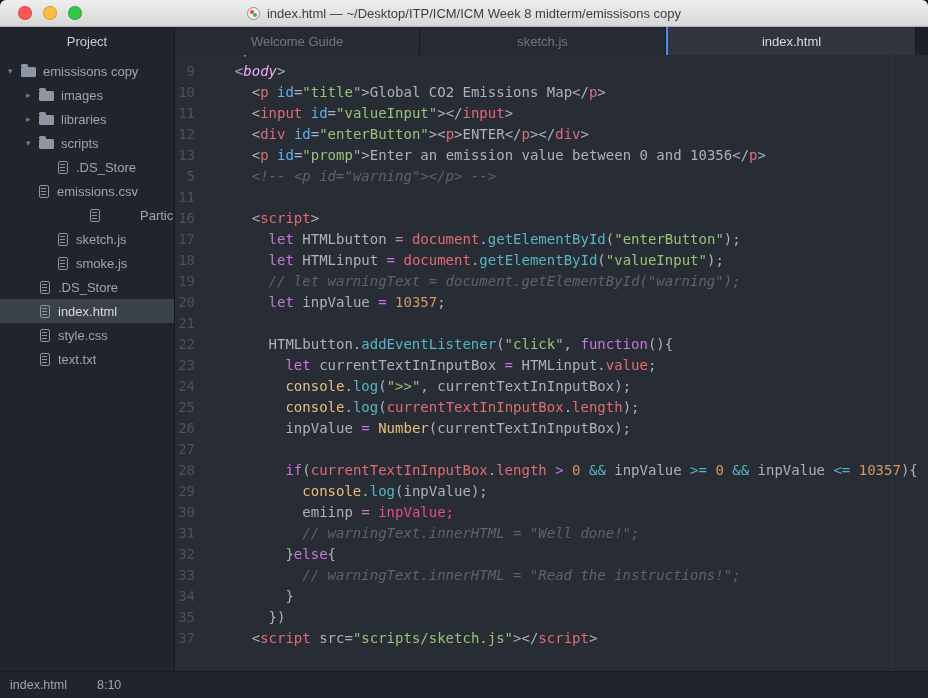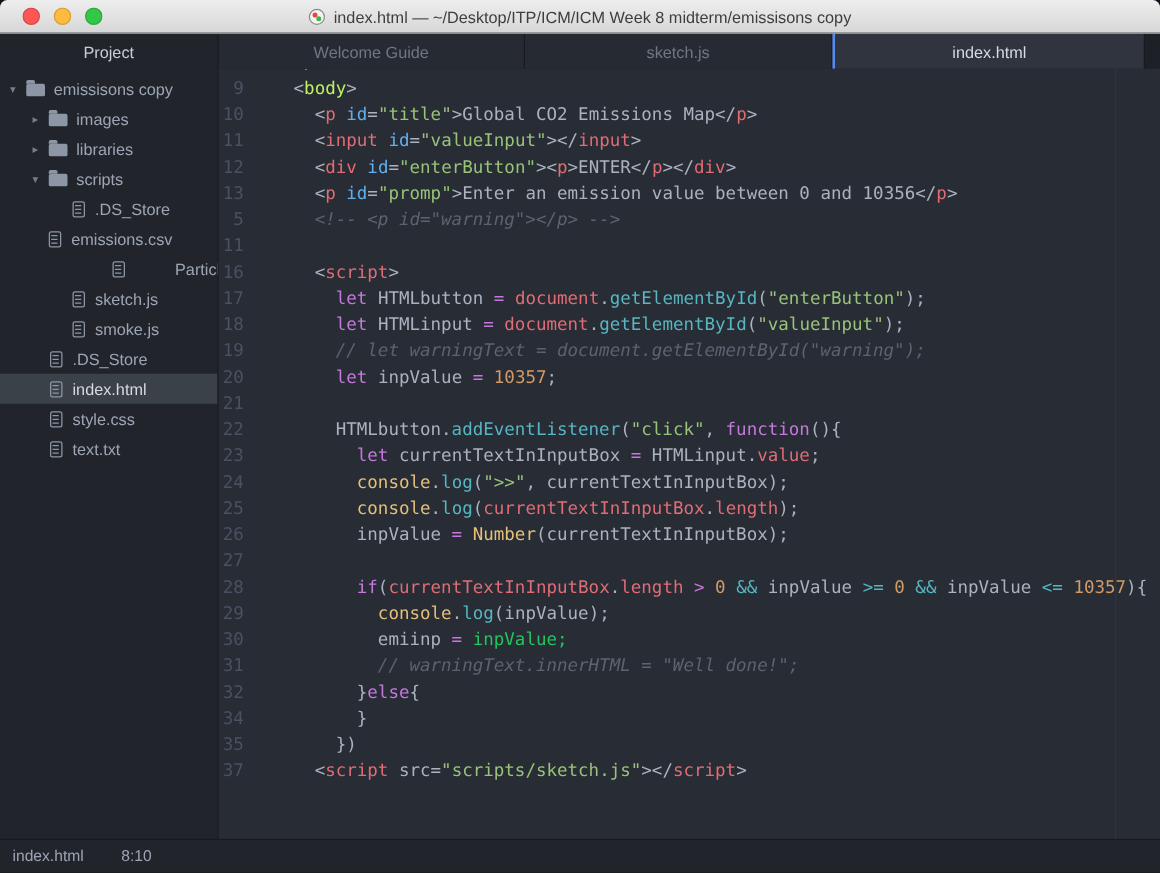--- a/index.html
+++ b/index.html
@@ -172,44 +172,45 @@
             <span class="icon-file"></span>
             <span class="tree-label">text.txt</span>
           </div>
         </div>
     </div>
 
     <div class="editor">
       <div class="wrap-guide"></div>
       <div id="code-lines">
           <div class="code-line partial"><span class="gutter-num">8</span><span class="code-text"><span class="tag-underline" style="border-bottom-color: rgb(82, 139, 255);"><span class="tok-g" style="color: rgb(171, 178, 191);">  &lt;/</span><span class="tok-r" style="color: rgb(224, 108, 117);">head</span><span class="tok-g" style="color: rgb(171, 178, 191);">&gt;</span></span></span></div>
-          <div class="code-line"><span class="gutter-num">9</span><span class="code-text"><span class="tok-g" style="color: rgb(171, 178, 191);">  &lt;</span><span class="tok-r" style="color: #bef264;">body</span><span class="tok-g" style="color: rgb(171, 178, 191);">&gt;</span></span></div>
+          <div class="code-line"><span class="gutter-num">9</span><span class="code-text"><span class="tok-g" style="color: rgb(171, 178, 191);">  &lt;</span><span class="tok-r" style="color: #f0abfc; font-style: italic;">body</span><span class="tok-g" style="color: rgb(171, 178, 191);">&gt;</span></span></div>
           <div class="code-line"><span class="gutter-num">10</span><span class="code-text"><span class="tok-g" style="color: rgb(171, 178, 191);">    &lt;</span><span class="tok-r" style="color: rgb(224, 108, 117);">p</span><span class="tok-g" style="color: rgb(171, 178, 191);"> </span><span class="tok-b" style="color: rgb(97, 175, 239);">id</span><span class="tok-g" style="color: rgb(171, 178, 191);">=</span><span class="tok-grn" style="color: rgb(152, 195, 121);">"title"</span><span class="tok-g" style="color: rgb(171, 178, 191);">&gt;Global CO2 Emissions Map&lt;/</span><span class="tok-r" style="color: rgb(224, 108, 117);">p</span><span class="tok-g" style="color: rgb(171, 178, 191);">&gt;</span></span></div>
           <div class="code-line"><span class="gutter-num">11</span><span class="code-text"><span class="tok-g" style="color: rgb(171, 178, 191);">    &lt;</span><span class="tok-r" style="color: rgb(224, 108, 117);">input</span><span class="tok-g" style="color: rgb(171, 178, 191);"> </span><span class="tok-b" style="color: rgb(97, 175, 239);">id</span><span class="tok-g" style="color: rgb(171, 178, 191);">=</span><span class="tok-grn" style="color: rgb(152, 195, 121);">"valueInput"</span><span class="tok-g" style="color: rgb(171, 178, 191);">&gt;&lt;/</span><span class="tok-r" style="color: rgb(224, 108, 117);">input</span><span class="tok-g" style="color: rgb(171, 178, 191);">&gt;</span></span></div>
           <div class="code-line"><span class="gutter-num">12</span><span class="code-text"><span class="tok-g" style="color: rgb(171, 178, 191);">    &lt;</span><span class="tok-r" style="color: rgb(224, 108, 117);">div</span><span class="tok-g" style="color: rgb(171, 178, 191);"> </span><span class="tok-b" style="color: rgb(97, 175, 239);">id</span><span class="tok-g" style="color: rgb(171, 178, 191);">=</span><span class="tok-grn" style="color: rgb(152, 195, 121);">"enterButton"</span><span class="tok-g" style="color: rgb(171, 178, 191);">&gt;&lt;</span><span class="tok-r" style="color: rgb(224, 108, 117);">p</span><span class="tok-g" style="color: rgb(171, 178, 191);">&gt;ENTER&lt;/</span><span class="tok-r" style="color: rgb(224, 108, 117);">p</span><span class="tok-g" style="color: rgb(171, 178, 191);">&gt;&lt;/</span><span class="tok-r" style="color: rgb(224, 108, 117);">div</span><span class="tok-g" style="color: rgb(171, 178, 191);">&gt;</span></span></div>
           <div class="code-line"><span class="gutter-num">13</span><span class="code-text"><span class="tok-g" style="color: rgb(171, 178, 191);">    &lt;</span><span class="tok-r" style="color: rgb(224, 108, 117);">p</span><span class="tok-g" style="color: rgb(171, 178, 191);"> </span><span class="tok-b" style="color: rgb(97, 175, 239);">id</span><span class="tok-g" style="color: rgb(171, 178, 191);">=</span><span class="tok-grn" style="color: rgb(152, 195, 121);">"promp"</span><span class="tok-g" style="color: rgb(171, 178, 191);">&gt;Enter an emission value between 0 and 10356&lt;/</span><span class="tok-r" style="color: rgb(224, 108, 117);">p</span><span class="tok-g" style="color: rgb(171, 178, 191);">&gt;</span></span></div>
           <div class="code-line"><span class="gutter-num">5</span><span class="code-text"><span class="tok-cm" style="color: rgb(92, 99, 112);">    &lt;!-- &lt;p id="warning"&gt;&lt;/p&gt; --&gt;</span></span></div>
           <div class="code-line"><span class="gutter-num">11</span><span class="code-text"></span></div>
           <div class="code-line"><span class="gutter-num">16</span><span class="code-text"><span class="tok-g" style="color: rgb(171, 178, 191);">    &lt;</span><span class="tok-r" style="color: rgb(224, 108, 117);">script</span><span class="tok-g" style="color: rgb(171, 178, 191);">&gt;</span></span></div>
           <div class="code-line"><span class="gutter-num">17</span><span class="code-text"><span class="tok-g" style="color: rgb(171, 178, 191);">      </span><span class="tok-p" style="color: rgb(198, 120, 221);">let</span><span class="tok-g" style="color: rgb(171, 178, 191);"> HTMLbutton </span><span class="tok-p" style="color: rgb(198, 120, 221);">=</span><span class="tok-g" style="color: rgb(171, 178, 191);"> </span><span class="tok-r" style="color: rgb(224, 108, 117);">document</span><span class="tok-g" style="color: rgb(171, 178, 191);">.</span><span class="tok-c" style="color: rgb(86, 182, 194);">getElementById</span><span class="tok-g" style="color: rgb(171, 178, 191);">(</span><span class="tok-grn" style="color: rgb(152, 195, 121);">"enterButton"</span><span class="tok-g" style="color: rgb(171, 178, 191);">);</span></span></div>
           <div class="code-line"><span class="gutter-num">18</span><span class="code-text"><span class="tok-g" style="color: rgb(171, 178, 191);">      </span><span class="tok-p" style="color: rgb(198, 120, 221);">let</span><span class="tok-g" style="color: rgb(171, 178, 191);"> HTMLinput </span><span class="tok-p" style="color: rgb(198, 120, 221);">=</span><span class="tok-g" style="color: rgb(171, 178, 191);"> </span><span class="tok-r" style="color: rgb(224, 108, 117);">document</span><span class="tok-g" style="color: rgb(171, 178, 191);">.</span><span class="tok-c" style="color: rgb(86, 182, 194);">getElementById</span><span class="tok-g" style="color: rgb(171, 178, 191);">(</span><span class="tok-grn" style="color: rgb(152, 195, 121);">"valueInput"</span><span class="tok-g" style="color: rgb(171, 178, 191);">);</span></span></div>
           <div class="code-line"><span class="gutter-num">19</span><span class="code-text"><span class="tok-cm" style="color: rgb(92, 99, 112);">      // let warningText = document.getElementById("warning");</span></span></div>
           <div class="code-line"><span class="gutter-num">20</span><span class="code-text"><span class="tok-g" style="color: rgb(171, 178, 191);">      </span><span class="tok-p" style="color: rgb(198, 120, 221);">let</span><span class="tok-g" style="color: rgb(171, 178, 191);"> inpValue </span><span class="tok-p" style="color: rgb(198, 120, 221);">=</span><span class="tok-g" style="color: rgb(171, 178, 191);"> </span><span class="tok-o" style="color: rgb(209, 154, 102);">10357</span><span class="tok-g" style="color: rgb(171, 178, 191);">;</span></span></div>
           <div class="code-line"><span class="gutter-num">21</span><span class="code-text"></span></div>
           <div class="code-line"><span class="gutter-num">22</span><span class="code-text"><span class="tok-g" style="color: rgb(171, 178, 191);">      HTMLbutton.</span><span class="tok-c" style="color: rgb(86, 182, 194);">addEventListener</span><span class="tok-g" style="color: rgb(171, 178, 191);">(</span><span class="tok-grn" style="color: rgb(152, 195, 121);">"click"</span><span class="tok-g" style="color: rgb(171, 178, 191);">, </span><span class="tok-p" style="color: rgb(198, 120, 221);">function</span><span class="tok-g" style="color: rgb(171, 178, 191);">(){</span></span></div>
           <div class="code-line"><span class="gutter-num">23</span><span class="code-text"><span class="tok-g" style="color: rgb(171, 178, 191);">        </span><span class="tok-p" style="color: rgb(198, 120, 221);">let</span><span class="tok-g" style="color: rgb(171, 178, 191);"> currentTextInInputBox </span><span class="tok-p" style="color: rgb(198, 120, 221);">=</span><span class="tok-g" style="color: rgb(171, 178, 191);"> HTMLinput.</span><span class="tok-r" style="color: rgb(224, 108, 117);">value</span><span class="tok-g" style="color: rgb(171, 178, 191);">;</span></span></div>
           <div class="code-line"><span class="gutter-num">24</span><span class="code-text"><span class="tok-g" style="color: rgb(171, 178, 191);">        </span><span class="tok-y" style="color: rgb(229, 192, 123);">console</span><span class="tok-g" style="color: rgb(171, 178, 191);">.</span><span class="tok-c" style="color: rgb(86, 182, 194);">log</span><span class="tok-g" style="color: rgb(171, 178, 191);">(</span><span class="tok-grn" style="color: rgb(152, 195, 121);">"&gt;&gt;"</span><span class="tok-g" style="color: rgb(171, 178, 191);">, currentTextInInputBox);</span></span></div>
           <div class="code-line"><span class="gutter-num">25</span><span class="code-text"><span class="tok-g" style="color: rgb(171, 178, 191);">        </span><span class="tok-y" style="color: rgb(229, 192, 123);">console</span><span class="tok-g" style="color: rgb(171, 178, 191);">.</span><span class="tok-c" style="color: rgb(86, 182, 194);">log</span><span class="tok-g" style="color: rgb(171, 178, 191);">(</span><span class="tok-r" style="color: rgb(224, 108, 117);">currentTextInInputBox</span><span class="tok-g" style="color: rgb(171, 178, 191);">.</span><span class="tok-r" style="color: rgb(224, 108, 117);">length</span><span class="tok-g" style="color: rgb(171, 178, 191);">);</span></span></div>
           <div class="code-line"><span class="gutter-num">26</span><span class="code-text"><span class="tok-g" style="color: rgb(171, 178, 191);">        inpValue </span><span class="tok-p" style="color: rgb(198, 120, 221);">=</span><span class="tok-g" style="color: rgb(171, 178, 191);"> </span><span class="tok-y" style="color: rgb(229, 192, 123);">Number</span><span class="tok-g" style="color: rgb(171, 178, 191);">(currentTextInInputBox);</span></span></div>
           <div class="code-line"><span class="gutter-num">27</span><span class="code-text"></span></div>
           <div class="code-line"><span class="gutter-num">28</span><span class="code-text"><span class="tok-g" style="color: rgb(171, 178, 191);">        </span><span class="tok-p" style="color: rgb(198, 120, 221);">if</span><span class="tok-g" style="color: rgb(171, 178, 191);">(</span><span class="tok-r" style="color: rgb(224, 108, 117);">currentTextInInputBox</span><span class="tok-g" style="color: rgb(171, 178, 191);">.</span><span class="tok-r" style="color: rgb(224, 108, 117);">length</span><span class="tok-g" style="color: rgb(171, 178, 191);"> </span><span class="tok-p" style="color: rgb(198, 120, 221);">&gt;</span><span class="tok-g" style="color: rgb(171, 178, 191);"> </span><span class="tok-o" style="color: rgb(209, 154, 102);">0</span><span class="tok-g" style="color: rgb(171, 178, 191);"> </span><span class="tok-c" style="color: rgb(86, 182, 194);">&amp;&amp;</span><span class="tok-g" style="color: rgb(171, 178, 191);"> inpValue </span><span class="tok-c" style="color: rgb(86, 182, 194);">&gt;=</span><span class="tok-g" style="color: rgb(171, 178, 191);"> </span><span class="tok-o" style="color: rgb(209, 154, 102);">0</span><span class="tok-g" style="color: rgb(171, 178, 191);"> </span><span class="tok-c" style="color: rgb(86, 182, 194);">&amp;&amp;</span><span class="tok-g" style="color: rgb(171, 178, 191);"> inpValue </span><span class="tok-c" style="color: rgb(86, 182, 194);">&lt;=</span><span class="tok-g" style="color: rgb(171, 178, 191);"> </span><span class="tok-o" style="color: rgb(209, 154, 102);">10357</span><span class="tok-g" style="color: rgb(171, 178, 191);">){</span></span></div>
           <div class="code-line"><span class="gutter-num">29</span><span class="code-text"><span class="tok-g" style="color: rgb(171, 178, 191);">          </span><span class="tok-y" style="color: rgb(229, 192, 123);">console</span><span class="tok-g" style="color: rgb(171, 178, 191);">.</span><span class="tok-c" style="color: rgb(86, 182, 194);">log</span><span class="tok-g" style="color: rgb(171, 178, 191);">(inpValue);</span></span></div>
-          <div class="code-line"><span class="gutter-num">30</span><span class="code-text"><span class="tok-g" style="color: rgb(171, 178, 191);">          emiinp </span><span class="tok-p" style="color: rgb(198, 120, 221);">=</span><span class="tok-g" style="color: #22c55e;"> inpValue;</span></span></div>
+          <div class="code-line"><span class="gutter-num">30</span><span class="code-text"><span class="tok-g" style="color: rgb(171, 178, 191);">          emiinp </span><span class="tok-p" style="color: rgb(198, 120, 221);">=</span><span class="tok-g" style="color: #ec4899;"> inpValue;</span></span></div>
           <div class="code-line"><span class="gutter-num">31</span><span class="code-text"><span class="tok-cm" style="color: rgb(92, 99, 112);">          // warningText.innerHTML = "Well done!";</span></span></div>
           <div class="code-line"><span class="gutter-num">32</span><span class="code-text"><span class="tok-g" style="color: rgb(171, 178, 191);">        }</span><span class="tok-p" style="color: rgb(198, 120, 221);">else</span><span class="tok-g" style="color: rgb(171, 178, 191);">{</span></span></div>
+          <div class="code-line"><span class="gutter-num">33</span><span class="code-text"><span class="tok-cm" style="color: rgb(92, 99, 112);">          // warningText.innerHTML = "Read the instructions!";</span></span></div>
           <div class="code-line"><span class="gutter-num">34</span><span class="code-text"><span class="tok-g" style="color: rgb(171, 178, 191);">        }</span></span></div>
           <div class="code-line"><span class="gutter-num">35</span><span class="code-text"><span class="tok-g" style="color: rgb(171, 178, 191);">      })</span></span></div>
           <div class="code-line"><span class="gutter-num">37</span><span class="code-text"><span class="tok-g" style="color: rgb(171, 178, 191);">    &lt;</span><span class="tok-r" style="color: rgb(224, 108, 117);">script</span><span class="tok-g" style="color: rgb(171, 178, 191);"> src=</span><span class="tok-grn" style="color: rgb(152, 195, 121);">"scripts/sketch.js"</span><span class="tok-g" style="color: rgb(171, 178, 191);">&gt;&lt;/</span><span class="tok-r" style="color: rgb(224, 108, 117);">script</span><span class="tok-g" style="color: rgb(171, 178, 191);">&gt;</span></span></div>
         </div>
     </div>
   </div>
 
   <div class="statusbar">
     <span>index.html</span>
     <span>8:10</span>

